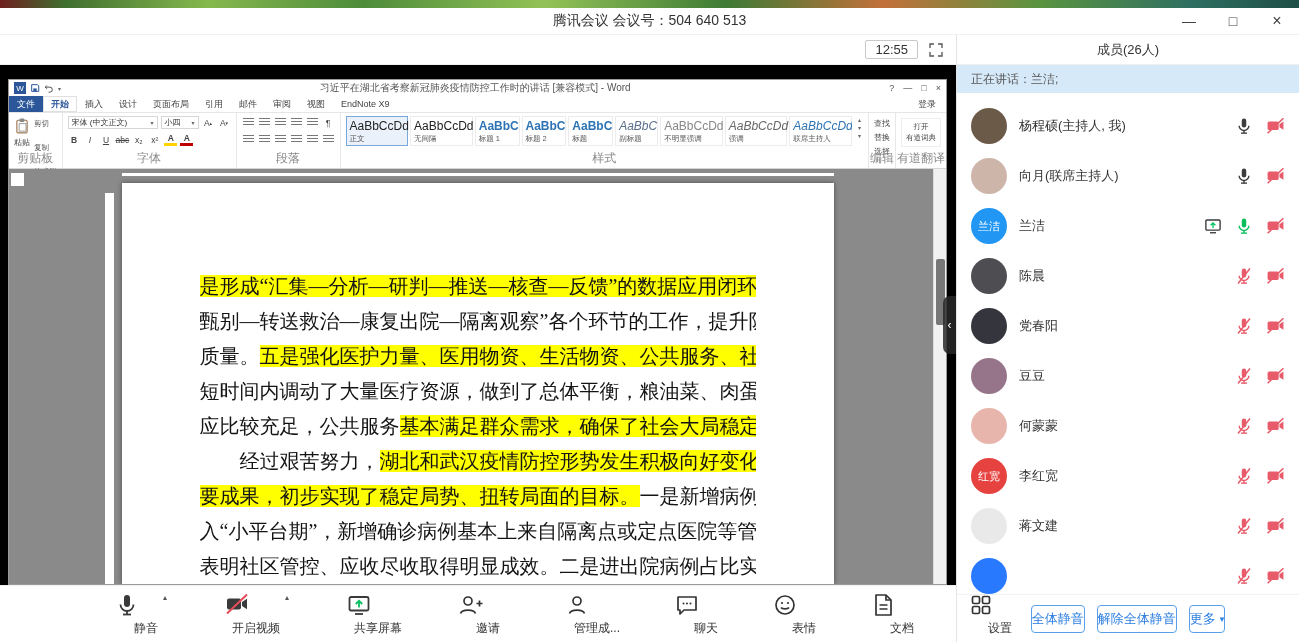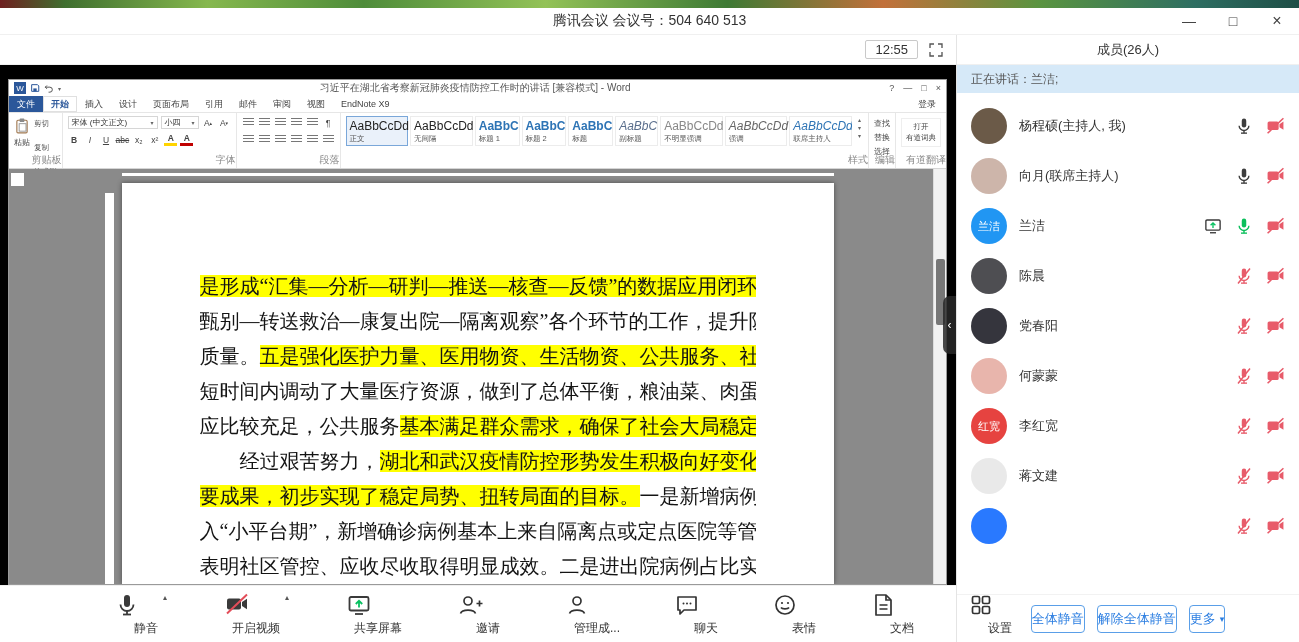--- a/index.html
+++ b/index.html
@@ -35,21 +35,21 @@
   .w-title { flex:1; text-align:center; font-size:10px; color:#555; white-space:nowrap; overflow:hidden; }
   .w-controls { display:flex; gap:9px; font-size:9px; color:#555; }
   .w-tabs { height:17px; display:flex; align-items:stretch; font-size:9px; background:#fff; border-bottom:1px solid #e6e6e6; }
   .w-tab { padding:2px 8px; color:#444; display:flex; align-items:center; }
   .w-tab.file { background:#2b579a; color:#fff; }
   .w-tab.active { color:#2b579a; font-weight:bold; box-shadow:inset 0 0 0 1px #e0e0e0; background:#fff; }
   .w-login { margin-left:auto; padding-right:10px; font-size:9px; color:#444; display:flex; align-items:center; }
 
   .ribbon { height:56px; background:#fff; border-bottom:1px solid #d5d5d5; display:flex; font-size:8px; color:#444; }
   .rgroup { position:relative; border-right:1px solid #e7e7e7; padding:3px 5px 11px; display:flex; gap:4px; align-items:flex-start; }
-  .rlabel { position:absolute; bottom:1px; left:0; right:0; text-align:right; font-size:10px; color:#8a8a8a; white-space:nowrap; }
+  .rlabel { position:absolute; bottom:1px; left:0; right:0; text-align:center; font-size:12px; color:#8a8a8a; white-space:nowrap; }
   .clip-main { display:flex; flex-direction:column; align-items:center; gap:3px; padding-top:2px; }
   .clip-items { display:flex; flex-direction:column; gap:14px; padding-top:3px; font-size:7.5px; color:#555; }
   .font-rows, .para-rows { display:flex; flex-direction:column; gap:4px; }
   .frow { display:flex; align-items:center; gap:3px; }
   .combo { display:inline-flex; align-items:center; justify-content:space-between; border:1px solid #d6d6d6; background:#fff; font-size:8px; height:13px; padding:0 3px; color:#333; white-space:nowrap; overflow:hidden; }
   .combo::after { content:"▾"; font-size:6px; margin-left:3px; color:#666; }
   .combo.wide { width:90px; } .combo.small { width:38px; }
   .fico { display:inline-flex; align-items:center; justify-content:center; min-width:13px; height:13px; font-size:8.5px; color:#444; }
   .fico.b{font-weight:bold;} .fico.i{font-style:italic;} .fico.u{text-decoration:underline;} .fico.s{text-decoration:line-through;}
   .fico.hlA{border-bottom:3px solid #ffd400; font-weight:bold;}
@@ -570,20 +570,42 @@
               <span>
                 <svg width="19" height="17.48" viewBox="0 0 24 22">
   <rect x="2" y="5.5" width="14" height="11" rx="2" fill="#e85b6a"></rect>
   <path d="M17 9l5-3.2v10.4L17 13z" fill="#e85b6a"></path>
   <line x1="2" y1="20.5" x2="22" y2="1.5" stroke="#e85b6a" stroke-width="2"></line>
                 </svg>
               </span>
             </div>
           </div>
           <div class="member">
+            <div class="avatar" style="background: radial-gradient(circle at 35% 30%, rgb(150, 117, 138), rgb(150, 117, 138));"></div>
+            <div class="mname">豆豆</div>
+            <div class="micons">
+              <span>
+                <svg width="18" height="18" viewBox="0 0 24 24">
+  <rect x="9" y="2" width="6" height="12" rx="3" fill="#e85b6a"></rect>
+  <path d="M5.5 11.5a6.5 6.5 0 0 0 13 0" fill="none" stroke="#e85b6a" stroke-width="1.8"></path>
+  <line x1="12" y1="18" x2="12" y2="21.5" stroke="#e85b6a" stroke-width="1.8"></line>
+  <line x1="8" y1="21.5" x2="16" y2="21.5" stroke="#e85b6a" stroke-width="1.8"></line>
+  <line x1="4" y1="22" x2="20" y2="2" stroke="#e85b6a" stroke-width="2"></line>
+                </svg>
+              </span>
+              <span>
+                <svg width="19" height="17.48" viewBox="0 0 24 22">
+  <rect x="2" y="5.5" width="14" height="11" rx="2" fill="#e85b6a"></rect>
+  <path d="M17 9l5-3.2v10.4L17 13z" fill="#e85b6a"></path>
+  <line x1="2" y1="20.5" x2="22" y2="1.5" stroke="#e85b6a" stroke-width="2"></line>
+                </svg>
+              </span>
+            </div>
+          </div>
+          <div class="member">
             <div class="avatar" style="background: radial-gradient(circle at 35% 30%, rgb(232, 181, 172), rgb(232, 181, 172));"></div>
             <div class="mname">何蒙蒙</div>
             <div class="micons">
               <span>
                 <svg width="18" height="18" viewBox="0 0 24 24">
   <rect x="9" y="2" width="6" height="12" rx="3" fill="#e85b6a"></rect>
   <path d="M5.5 11.5a6.5 6.5 0 0 0 13 0" fill="none" stroke="#e85b6a" stroke-width="1.8"></path>
   <line x1="12" y1="18" x2="12" y2="21.5" stroke="#e85b6a" stroke-width="1.8"></line>
   <line x1="8" y1="21.5" x2="16" y2="21.5" stroke="#e85b6a" stroke-width="1.8"></line>
   <line x1="4" y1="22" x2="20" y2="2" stroke="#e85b6a" stroke-width="2"></line>

